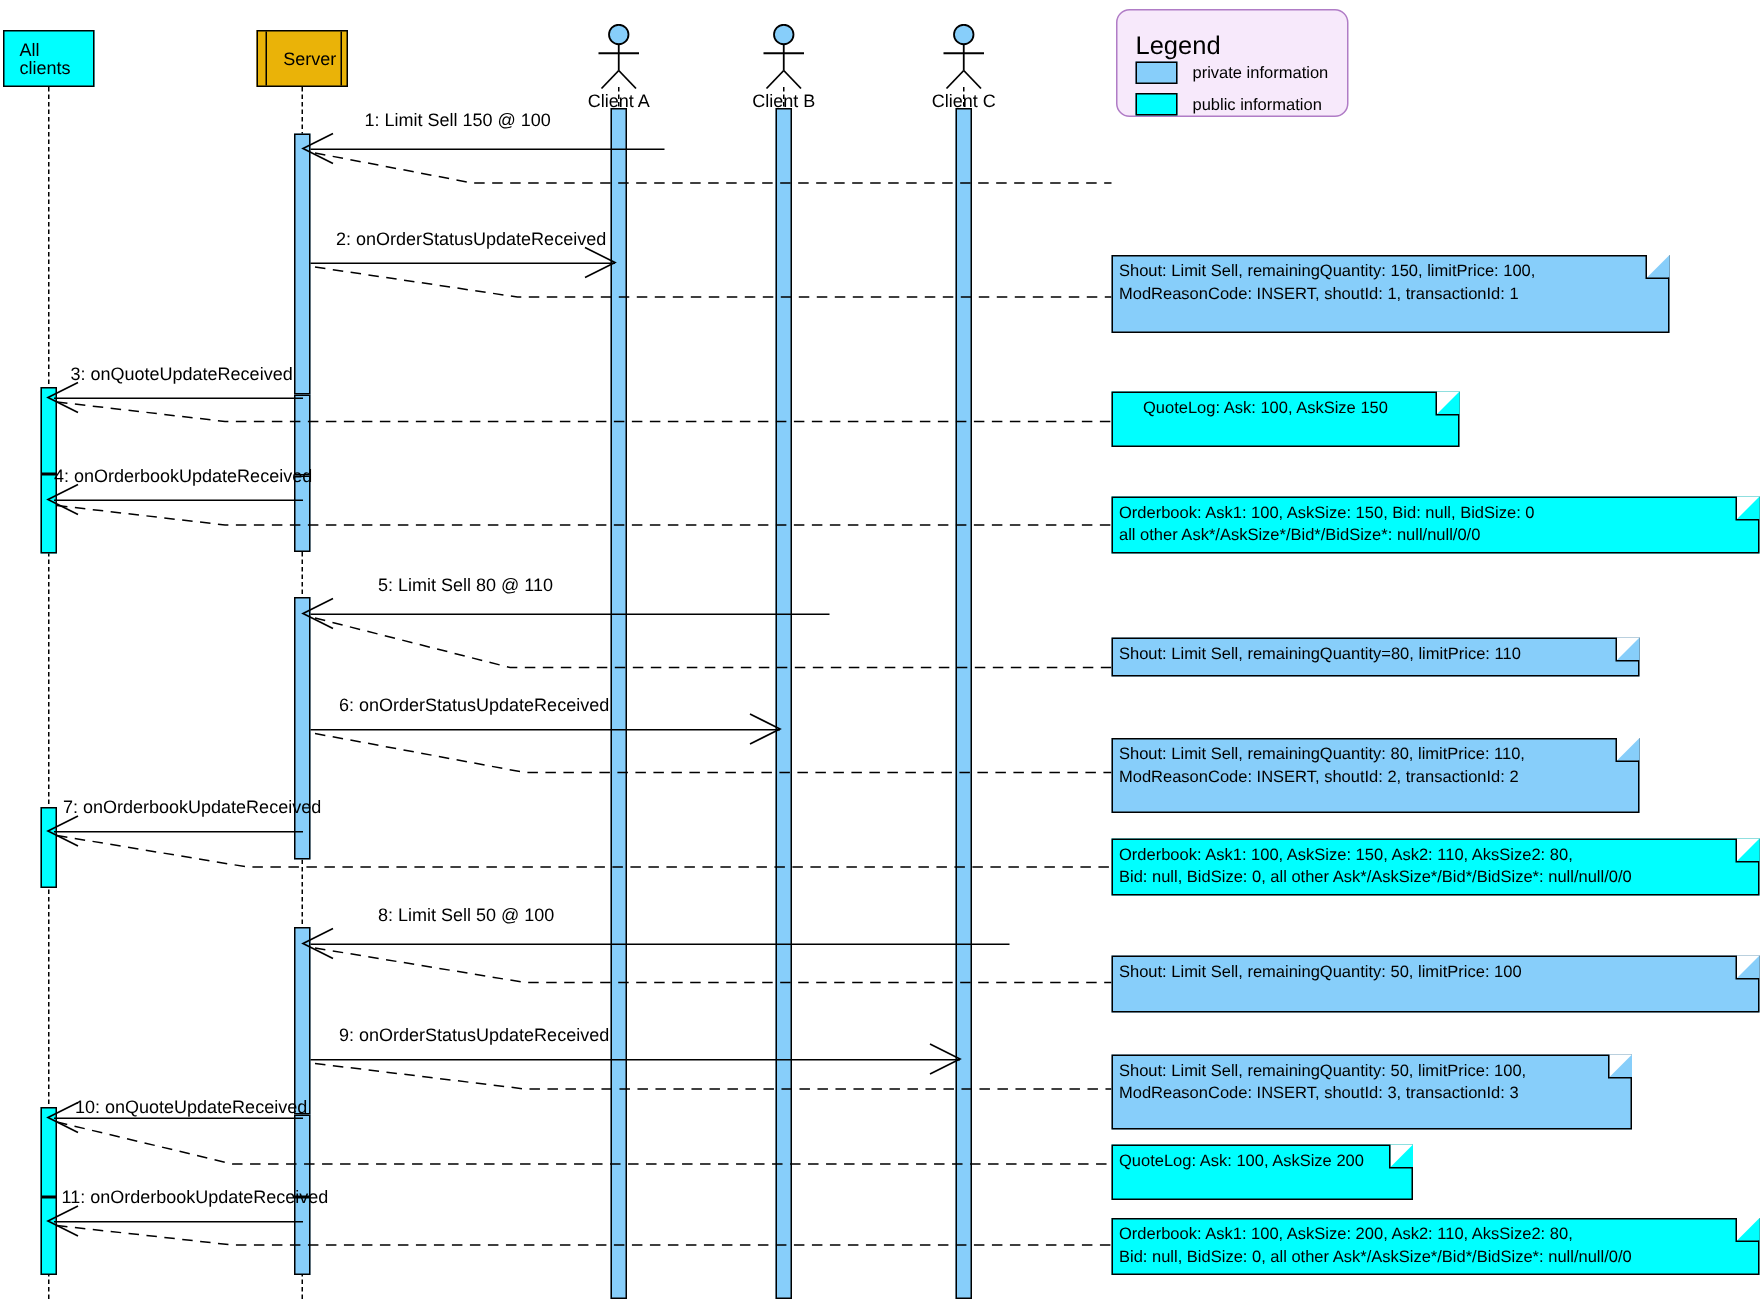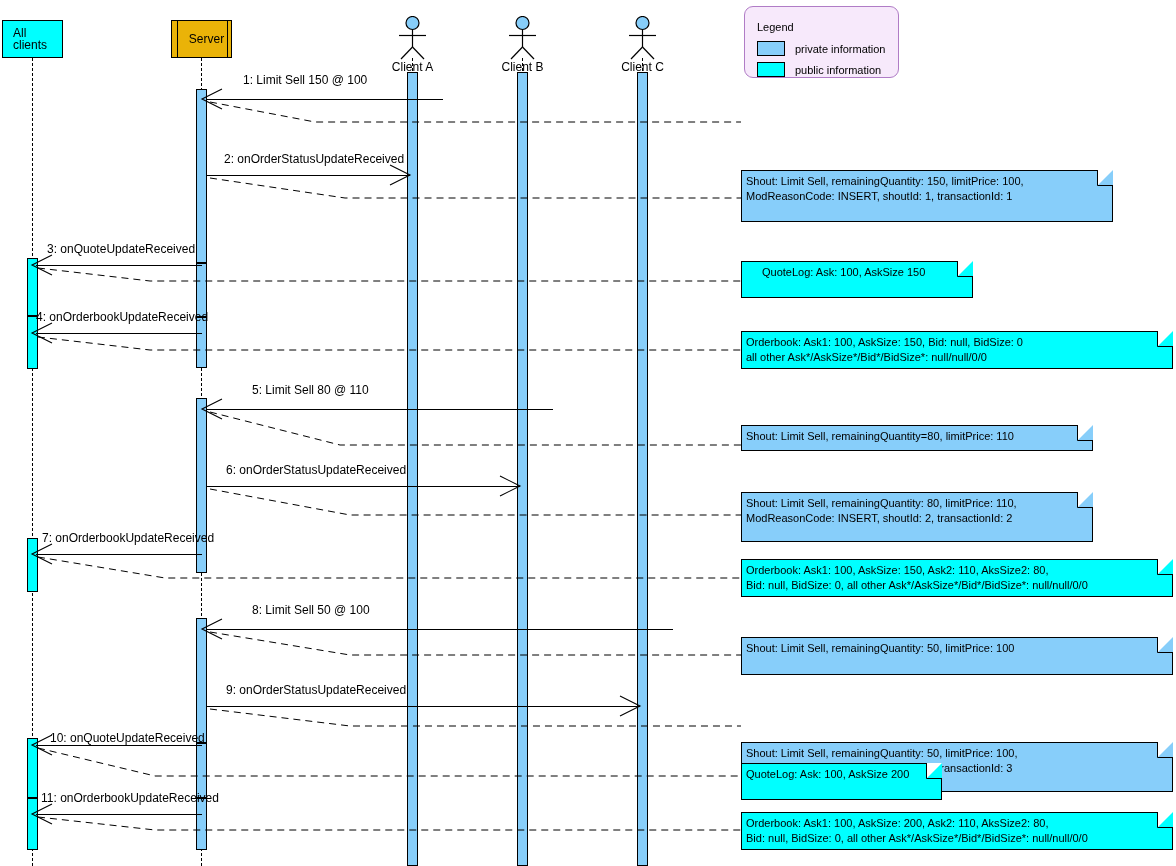--- a/index.html
+++ b/index.html
@@ -39,21 +39,21 @@
         font-size:11px;color:#000;line-height:1.35;padding:3px 5px 3px 4px;}
   .note.blue{background:#87cefa;}
   .note.cyan{background:#00ffff;}
   .note .foldtri{position:absolute;top:-1px;right:-1px;width:0;height:0;
               border-left:15px solid transparent;border-bottom:15px solid transparent;}
   .note .nline{display:block;white-space:nowrap;}
 
   
   #legend{position:absolute;box-sizing:border-box;background:#f7e9fb;
           border:1px solid #b07cc6;border-radius:9px;}
-  #legend .ltitle{position:absolute;left:12px;top:14px;font-size:11px;color:#000;}
+  #legend .ltitle{position:absolute;left:12px;top:14px;font-size:17px;color:#000;}
   #legend .lrow{position:absolute;left:12px;display:flex;align-items:center;gap:10px;}
   #legend .lswatch{width:28px;height:15px;border:1px solid #000;box-sizing:border-box;}
   #legend .lswatch.blue{background:#87cefa;}
   #legend .lswatch.cyan{background:#00ffff;}
   #legend .ltext{font-size:11px;color:#000;white-space:nowrap;}
 </style>
 </head>
 <body>
 
 <div id="canvas">
@@ -261,21 +261,21 @@
   </div>
 
   <div class="note blue" style="left:741px;top:637px;width:432px;height:38px;">
     <span class="foldtri" style="border-left-color:#fff;border-bottom-color:#87cefa;"></span>
     <svg class="connector" style="right:-1px;top:-1px;left:auto;" width="16" height="16">
       <polyline points="0.5,0.5 0.5,15.5 15.5,15.5" fill="none" stroke="#000" stroke-width="1"></polyline>
     </svg>
     <span class="nline">Shout: Limit Sell, remainingQuantity: 50, limitPrice: 100</span>
   </div>
 
-  <div class="note blue" style="left:741px;top:742px;width:432px;height:50px;">
+  <div class="note blue" style="left:741px;top:703px;width:347px;height:50px;">
     <span class="foldtri" style="border-left-color:#fff;border-bottom-color:#87cefa;"></span>
     <svg class="connector" style="right:-1px;top:-1px;left:auto;" width="16" height="16">
       <polyline points="0.5,0.5 0.5,15.5 15.5,15.5" fill="none" stroke="#000" stroke-width="1"></polyline>
     </svg>
     <span class="nline">Shout: Limit Sell, remainingQuantity: 50, limitPrice: 100,</span>
     <span class="nline">ModReasonCode: INSERT, shoutId: 3, transactionId: 3</span>
   </div>
 
   <div class="note cyan" style="left:741px;top:763px;width:201px;height:37px;">
     <span class="foldtri" style="border-left-color:#fff;border-bottom-color:#00ffff;"></span>

